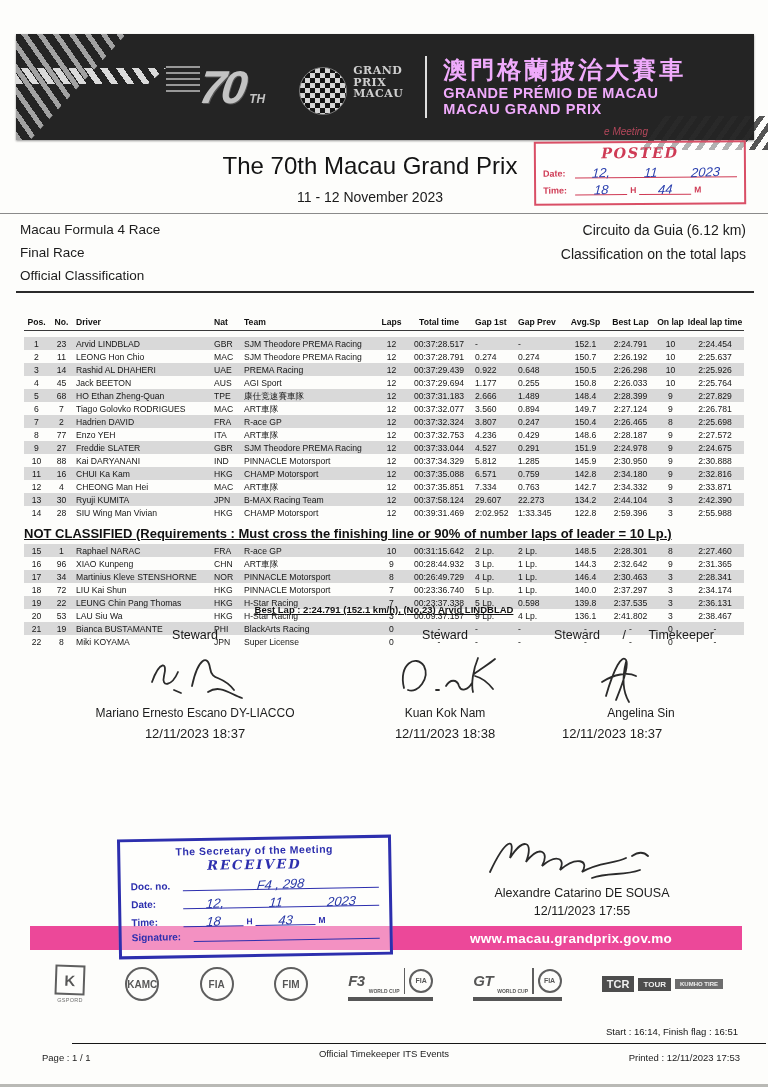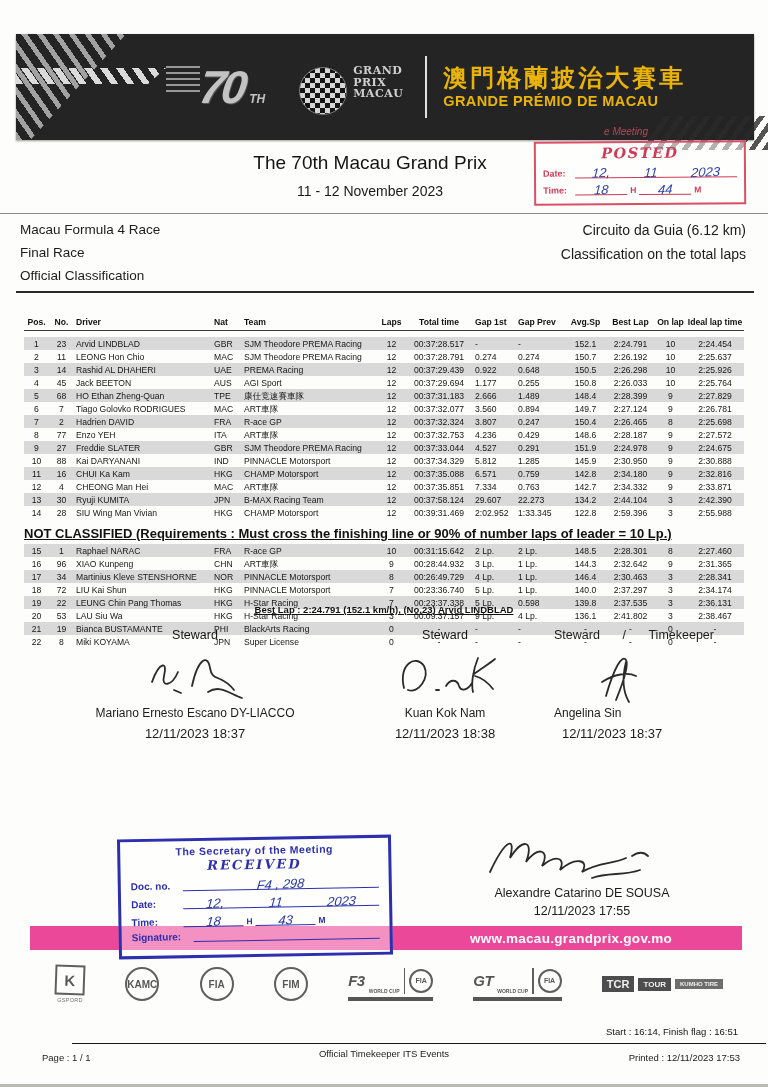--- a/index.html
+++ b/index.html
@@ -45,31 +45,31 @@
   .logo70 .th { font-size:12px; font-weight:bold; font-style:italic; color:#c3c3c3; margin:0 0 2px 6px; }
   .gplogo { display:flex; align-items:flex-start; margin-left:34px; }
   .gp-globe {
     width:48px; height:48px; border-radius:50%;
     background:repeating-conic-gradient(#d6d6d6 0 25%, #141414 0 50%);
     background-size:10px 10px; border:1px solid #777; margin-top:8px;
   }
   .gp-text { margin:6px 0 0 6px; color:#cfcfcf; font-family:"DejaVu Serif", serif;
     font-weight:bold; font-size:11px; line-height:1.05; letter-spacing:.5px; }
   .banner-divider { width:2px; height:62px; background:#e0e0e0; margin:0 16px 0 22px; }
-  .banner-titles { color:#eab308; }
+  .banner-titles { color:#f0abfc; }
   .banner-zh { font-size:24px; font-weight:bold; letter-spacing:3px; line-height:1.1; }
   .banner-pt { font-size:14.5px; font-weight:bold; letter-spacing:.4px; margin-top:2px; }
   .banner-en { font-size:14.5px; font-weight:bold; letter-spacing:.6px; }
   .stamp-fragment {
     position:absolute; top:126px; right:120px; z-index:4;
     color:#cc4d64; font-size:10px; font-style:italic; opacity:.85;
   }
   
   .title-block { position:absolute; top:152px; left:110px; width:520px; text-align:center; }
-  .doc-title { font-size:19px; font-weight:normal; color:#141414; }
+  .doc-title { font-size:24px; font-weight:normal; color:#141414; }
   .doc-dates { font-size:14px; margin-top:9px; color:#1a1a1a; }
   .posted-stamp {
     position:absolute; top:141px; right:22px; width:212px; height:64px;
     border:2px solid #d94f66; padding:1px 7px 2px 7px; z-index:5;
     transform:rotate(-.4deg); background:rgba(255,255,255,.55);
   }
   .posted-word { text-align:center; color:#cf3b55; font-family:"DejaVu Serif", serif;
     font-weight:bold; font-style:italic; font-size:14.5px; letter-spacing:1.5px; }
   .stamp-row { display:flex; align-items:flex-end; font-size:9px; font-weight:bold;
     color:#cf3b55; margin-top:3px; }
@@ -177,20 +177,21 @@
     <div class="gplogo">
       <div class="gp-globe"></div>
       <div class="gp-text" style="white-space:pre-line">GRAND
 PRIX
 MACAU</div>
     </div>
     <div class="banner-divider"></div>
     <div class="banner-titles">
       <div class="banner-zh">澳門格蘭披治大賽車</div>
       <div class="banner-pt">GRANDE PRÉMIO DE MACAU</div>
+      <div class="banner-en">MACAU GRAND PRIX</div>
     </div>
   </div>
   <div class="stripes-tr"></div>
   <div class="stamp-fragment">e Meeting</div>
 
   <div class="title-block">
     <div class="doc-title">The 70th Macau Grand Prix</div>
     <div class="doc-dates">11 - 12 November 2023</div>
   </div>
   <div class="posted-stamp">
@@ -612,21 +613,21 @@
       <div class="stew3-roles">
         <span>Steward</span>
         <span>/</span>
         <span>Timekeeper</span>
       </div>
       <div class="sig" style="text-align:left; padding-left:36px;">
         <svg width="90" height="58" viewBox="0 0 90 58">
           <path d="M30 50 C38 22, 46 8, 50 14 C54 20, 44 44, 40 54 M26 36 C38 28, 52 26, 60 30 M50 16 C46 32, 47 46, 53 56"></path>
         </svg>
       </div>
-      <div class="stew-name" style="text-align:left; padding-left:14px;">Angelina Sin</div>
+      <div class="stew-name" style="text-align:center; padding-left:14px;">Angelina Sin</div>
       <div class="stew-dt" style="text-align:left; padding-left:22px;">12/11/2023 18:37</div>
     </div>
   </div>
 
   <div class="received-stamp">
     <div class="rs-line1">The Secretary of the Meeting</div>
     <div class="rs-line2">RECEIVED</div>
     <div class="rs-row">
       <span class="label">Doc. no.</span>
       <span class="rs-line">

